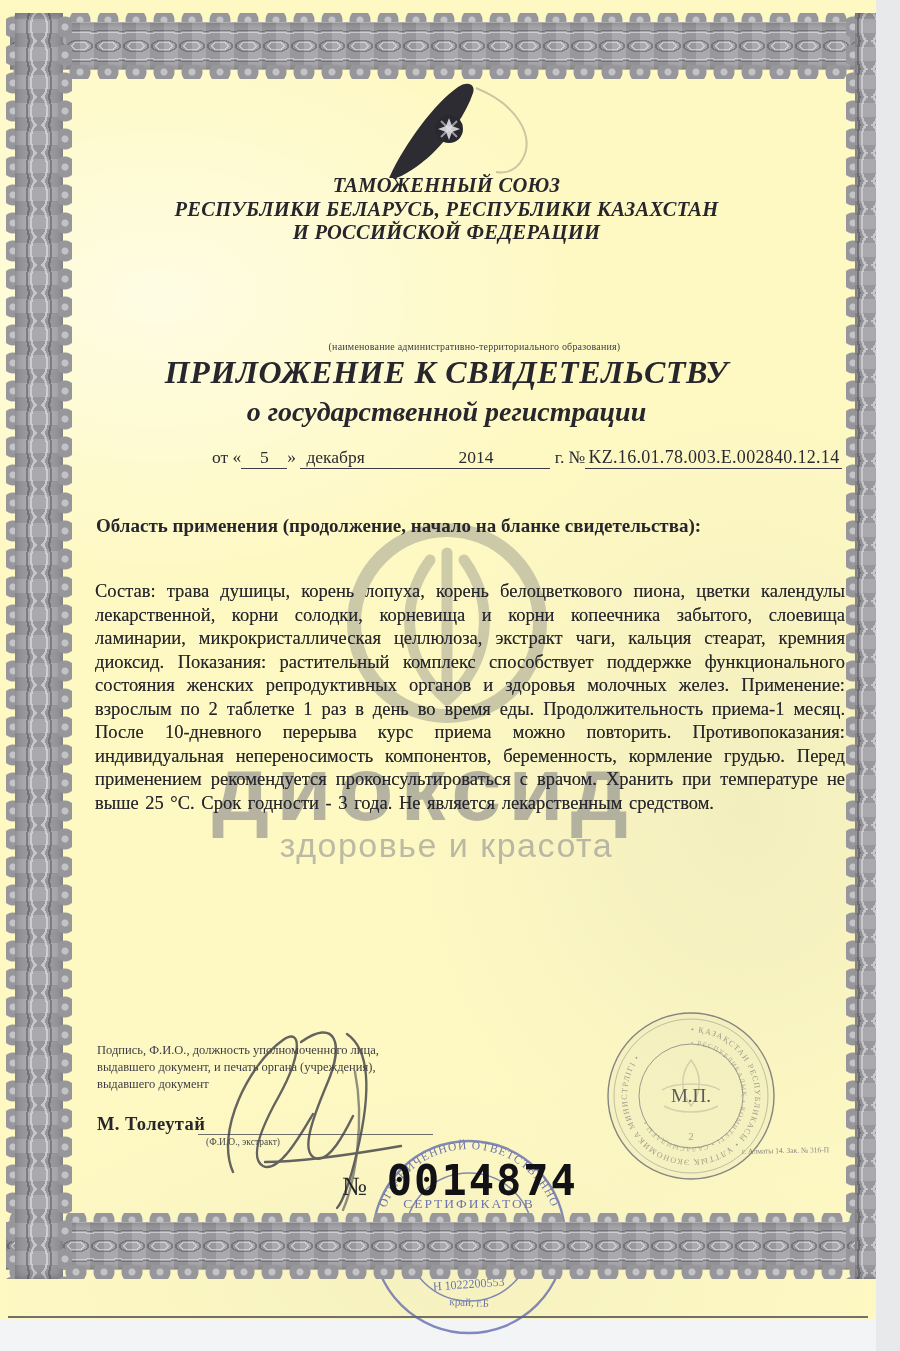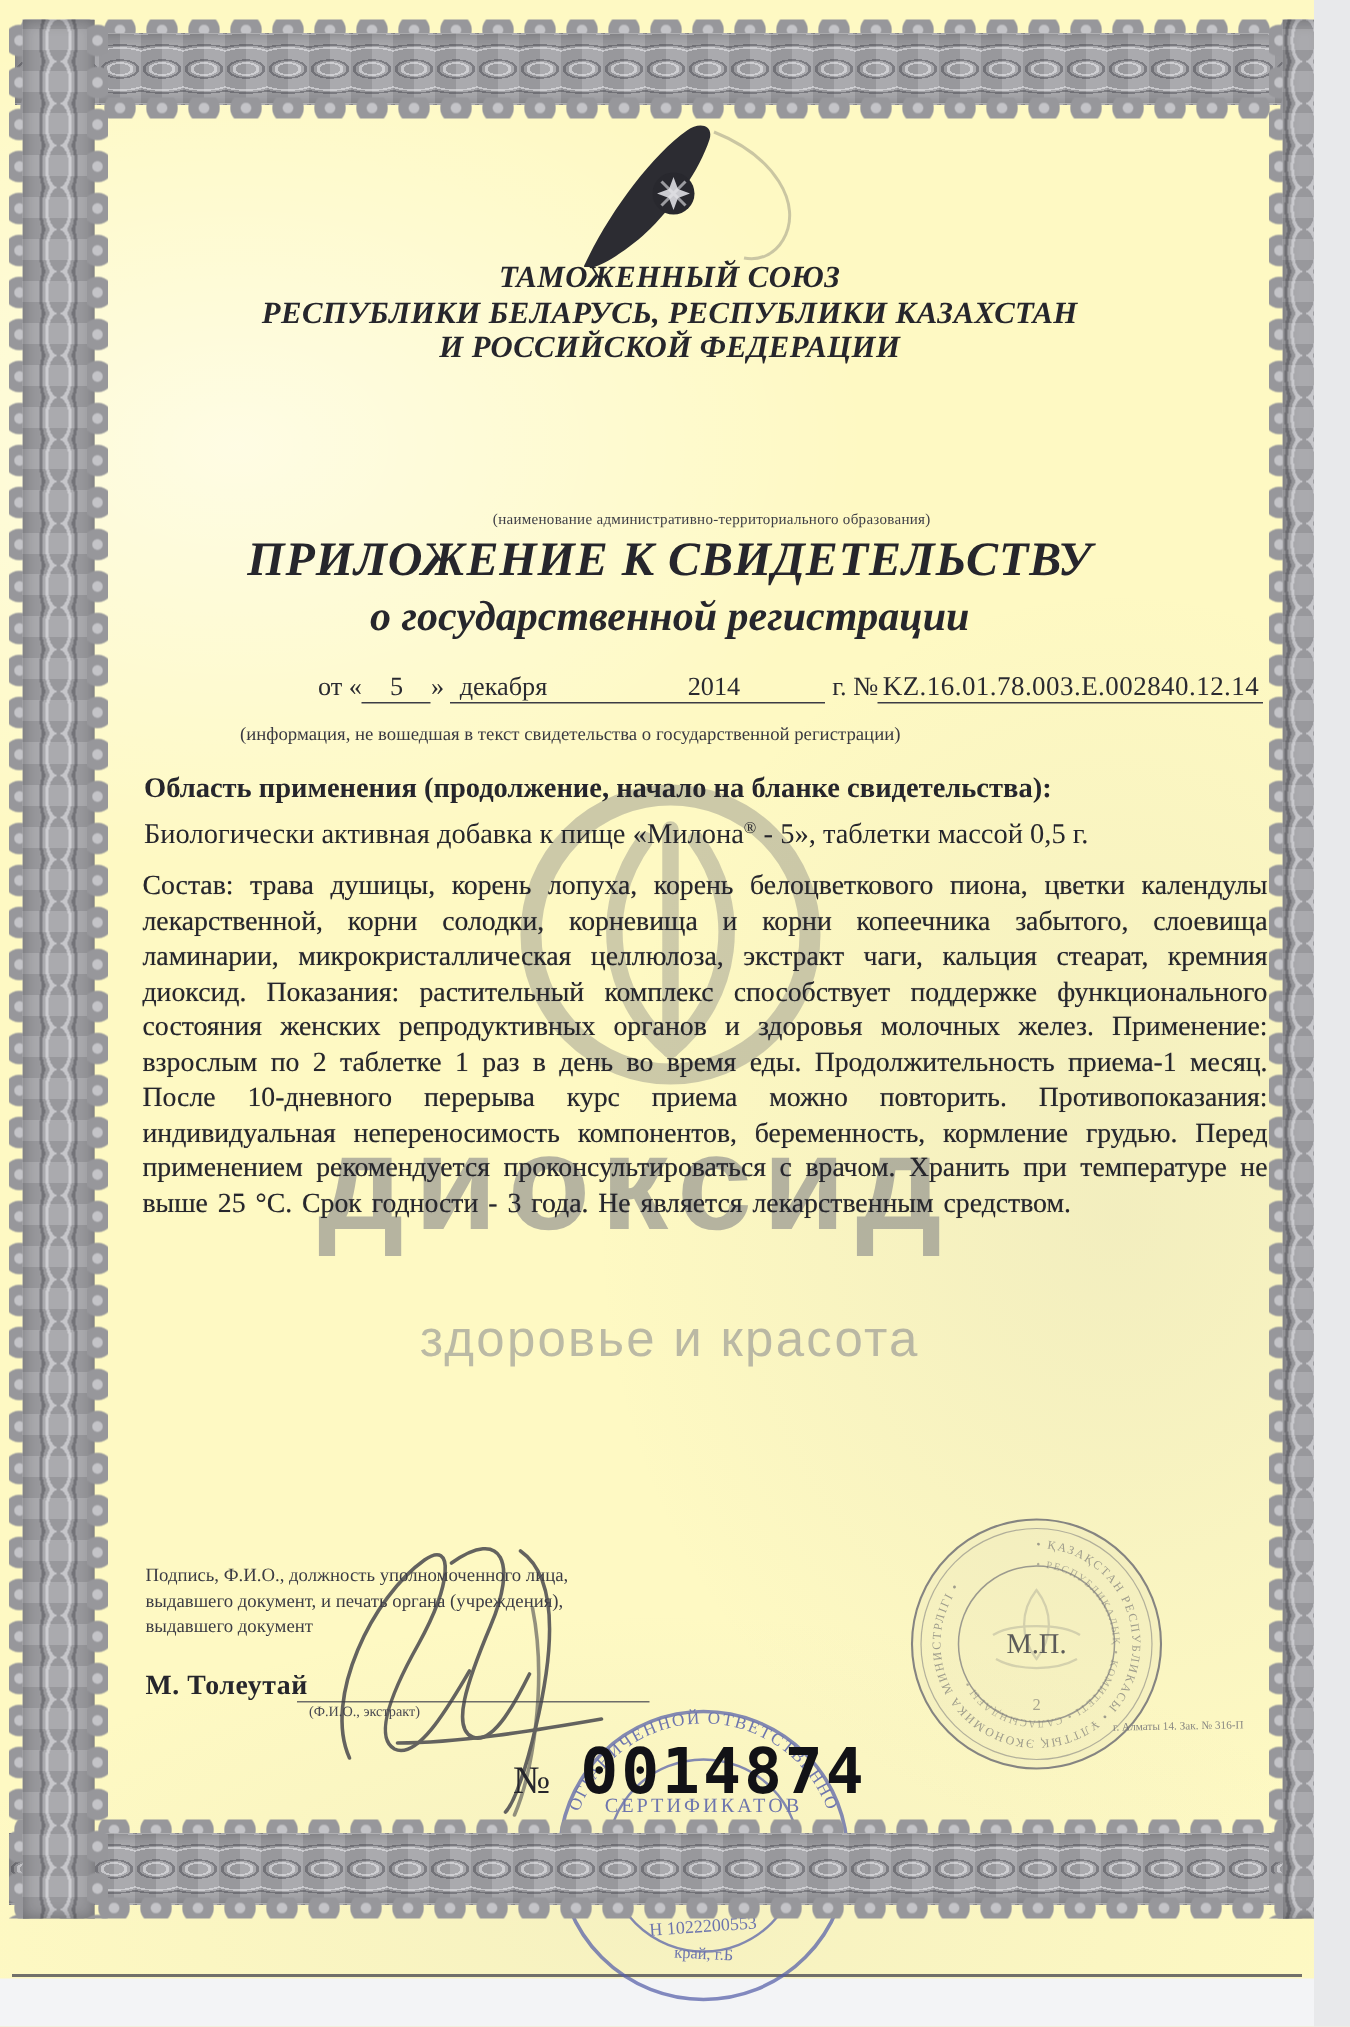--- a/index.html
+++ b/index.html
@@ -82,21 +82,21 @@
   #body-text{position:absolute;left:95px;top:580px;width:750px;z-index:3;
      font-size:18.5px;line-height:23.5px;text-align:justify;color:#26262c;word-spacing:2px;
      text-shadow:0 0 .5px rgba(40,40,48,.55);}
 
   
   #wm-logo{position:absolute;left:335px;top:515px;width:230px;height:215px;z-index:2;opacity:.34;}
   #wm-brand{position:absolute;left:212px;top:744px;z-index:2;font-family:"Liberation Sans","DejaVu Sans",sans-serif;
      font-weight:600;font-size:90px;letter-spacing:7px;color:#7c7d84;opacity:.55;line-height:1;}
   #wm-tagline{position:absolute;left:0;top:826px;width:893px;text-align:center;z-index:2;
      font-family:"Liberation Sans","DejaVu Sans",sans-serif;font-weight:500;font-size:34px;
-     letter-spacing:1.5px;color:#86878d;opacity:.55;margin-top:48px;}
+     letter-spacing:1.5px;color:#86878d;opacity:.55;}
 
   
   #sig-caption{position:absolute;left:97px;top:1042px;z-index:3;font-size:12.5px;line-height:17px;color:#3c3c44;}
   #sig-name{position:absolute;left:97px;top:1114px;z-index:3;font-size:18.5px;font-weight:bold;letter-spacing:.4px;color:#26262c;}
   #sig-line{position:absolute;left:198px;top:1134px;width:235px;border-top:1.4px solid #4a4a52;z-index:3;opacity:.8;}
   #sig-note{position:absolute;left:206px;top:1137px;font-size:9.5px;color:#4a4a52;z-index:3;}
   #sig-scrawl{position:absolute;left:205px;top:1012px;width:250px;height:200px;z-index:3;}
 
   #seal{position:absolute;left:602px;top:1008px;width:178px;height:178px;z-index:2;opacity:.82;}
 
@@ -148,25 +148,23 @@
   <div class="centerline" id="territory-caption">(наименование административно-территориального образования)</div>
   <div class="centerline" id="doc-title">ПРИЛОЖЕНИЕ К СВИДЕТЕЛЬСТВУ</div>
   <div class="centerline" id="doc-subtitle">о государственной регистрации</div>
 
   <div id="dateline">
     <span>от «</span><span class="b" id="b-day">5</span><span>»</span>
     <span class="b" id="b-month">декабря</span><span class="b" id="b-year">2014</span>
     <span>г.</span>
     <span>№</span><span class="b" id="b-num">KZ.16.01.78.003.E.002840.12.14</span>
   </div>
-  <div id="info-caption">(информация, не вошедшая в текст свидетельства о государственной регистрации)</div>
 
   <div id="scope">
     <div class="scope-head">Область применения (продолжение, начало на бланке свидетельства):</div>
-    <div><span>Биологически активная добавка к пище «Милона</span><sup>®</sup><span> - 5», таблетки массой 0,5 г.</span></div>
   </div>
 
   <div id="body-text">Состав: трава душицы, корень лопуха, корень белоцветкового пиона, цветки календулы лекарственной, корни солодки, корневища и корни копеечника забытого, слоевища ламинарии, микрокристаллическая целлюлоза, экстракт чаги, кальция стеарат, кремния диоксид. Показания: растительный комплекс способствует поддержке функционального состояния женских репродуктивных органов и здоровья молочных желез. Применение: взрослым по 2 таблетке 1 раз в день во время еды. Продолжительность приема-1 месяц. После 10-дневного перерыва курс приема можно повторить. Противопоказания: индивидуальная непереносимость компонентов, беременность, кормление грудью. Перед применением рекомендуется проконсультироваться с врачом. Хранить при температуре не выше 25 °С. Срок годности - 3 года. Не является лекарственным средством.</div>
 
   <svg id="wm-logo" viewBox="0 0 230 215">
     <circle cx="112" cy="108" r="93" fill="none" stroke="#6f7076" stroke-width="14"></circle>
     <path d="M112,185 C70,150 62,90 95,45" fill="none" stroke="#73747a" stroke-width="11" stroke-linecap="round"></path>
     <path d="M112,185 C112,130 112,80 112,38" fill="none" stroke="#73747a" stroke-width="11" stroke-linecap="round"></path>
     <path d="M112,185 C154,150 162,90 129,45" fill="none" stroke="#73747a" stroke-width="11" stroke-linecap="round"></path>
   </svg>

